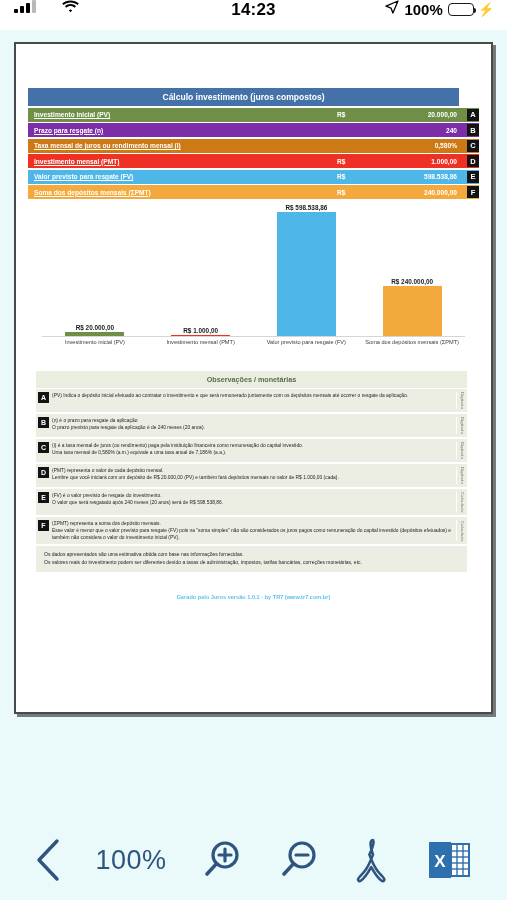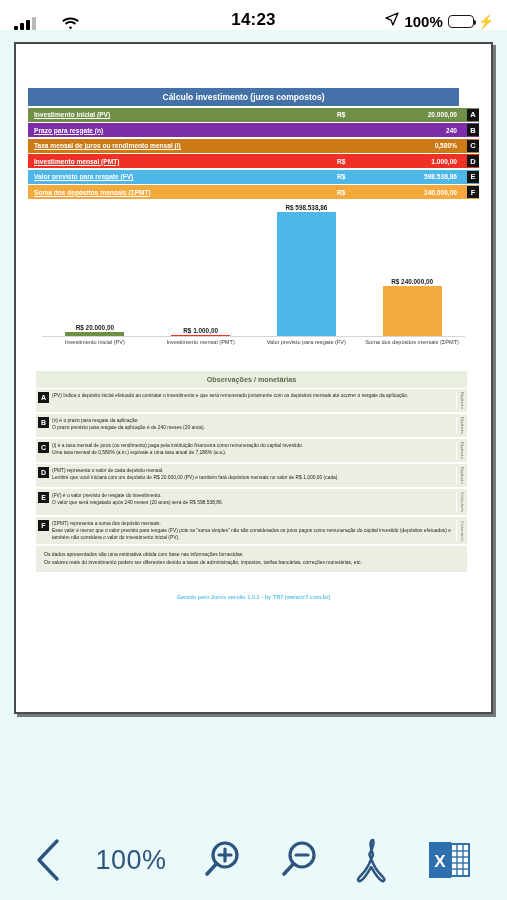--- a/index.html
+++ b/index.html
@@ -6,22 +6,22 @@
   html, body {
     width: 507px; height: 900px;
     background: #eaf9f9;
     font-family: "Liberation Sans", sans-serif;
     overflow: hidden;
   }
 
   
   .statusbar {
     height: 30px; width: 507px;
-    display: flex; align-items: flex-end;
-    padding: 16px 12px 0 14px;
+    display: flex; align-items: flex-start;
+    padding: 0 12px 0 14px;
     background: #ffffff;
     position: relative;
   }
   .sb-left { display: flex; align-items: flex-end; gap: 2px; height: 13px; }
   .bar { width: 4px; background: #000; border-radius: 1px; }
   .bar.b1 { height: 4px; }
   .bar.b2 { height: 7px; }
   .bar.b3 { height: 10px; }
   .bar.b4 { height: 13px; background: #b9b9b9; }
   .sb-wifi { margin-left: 26px; display:flex; align-items:center; }

